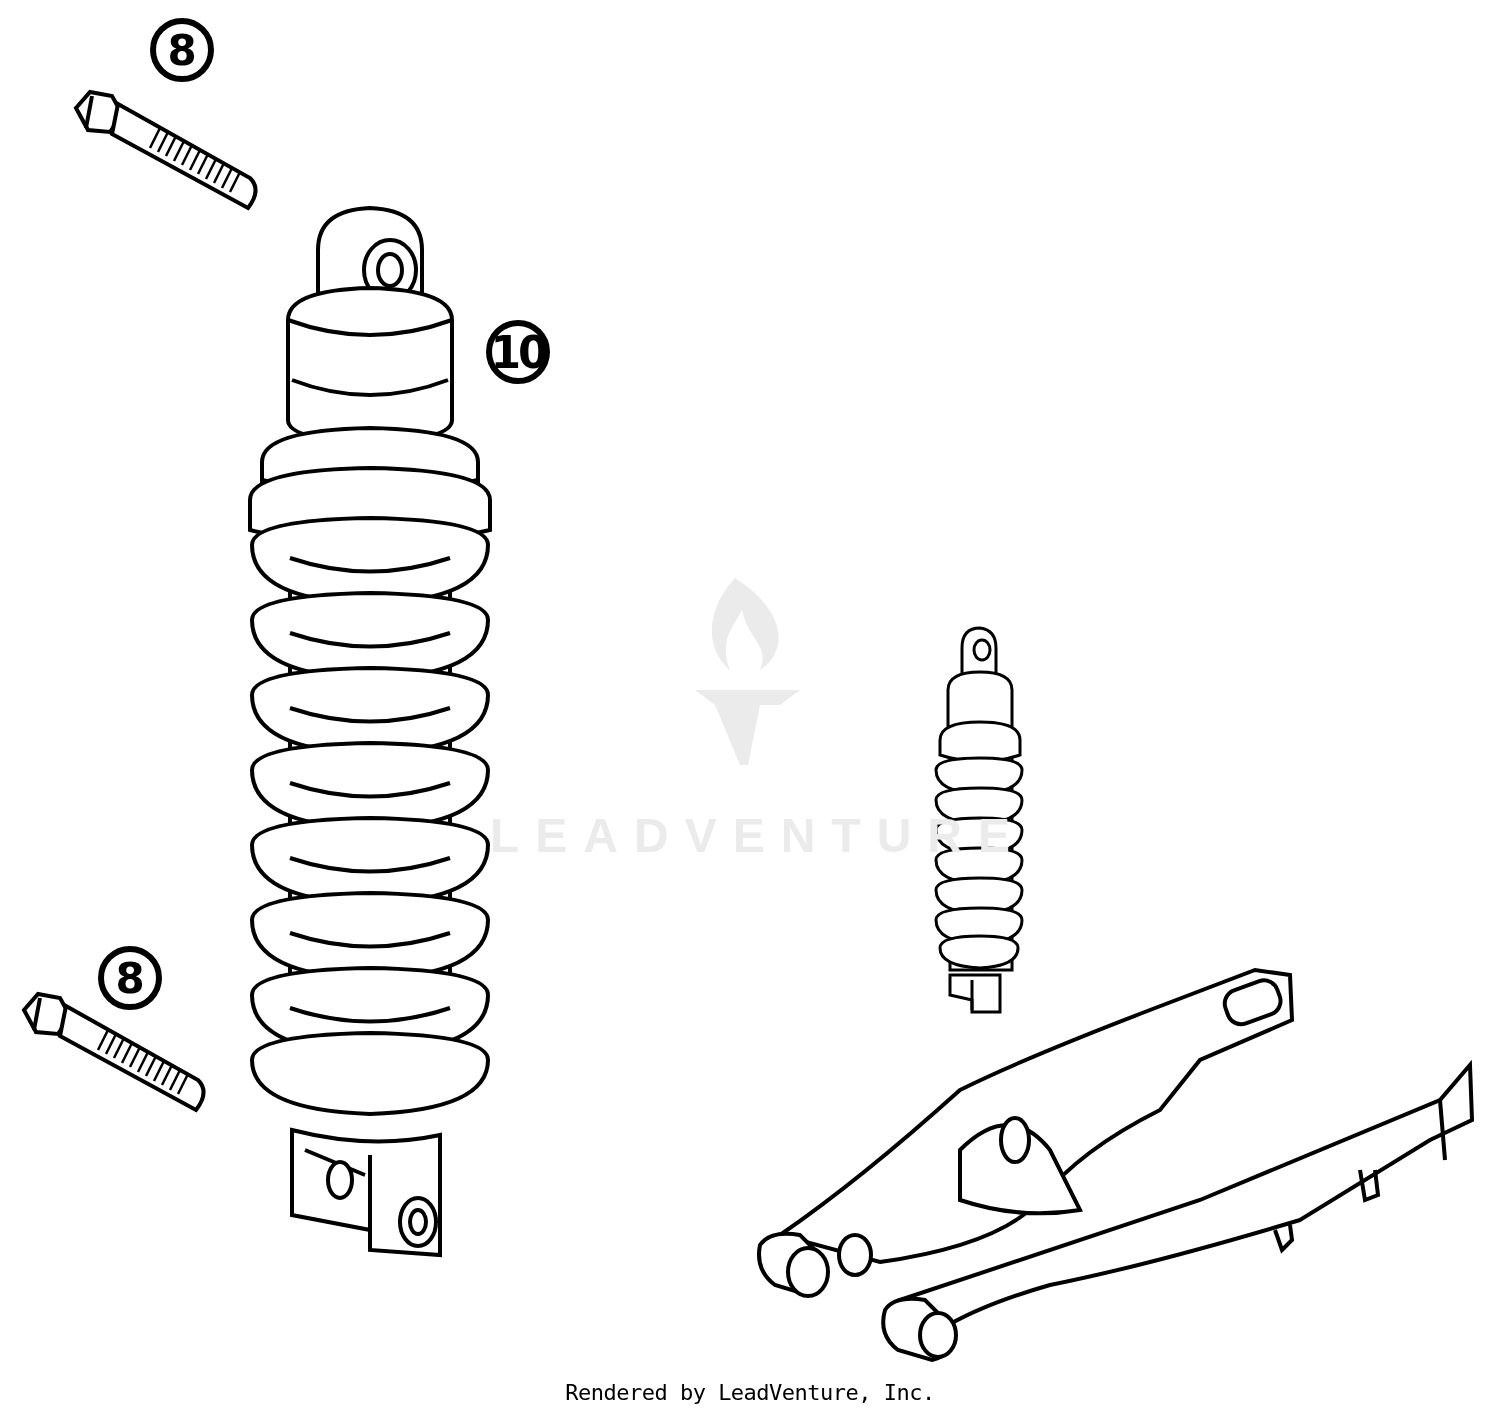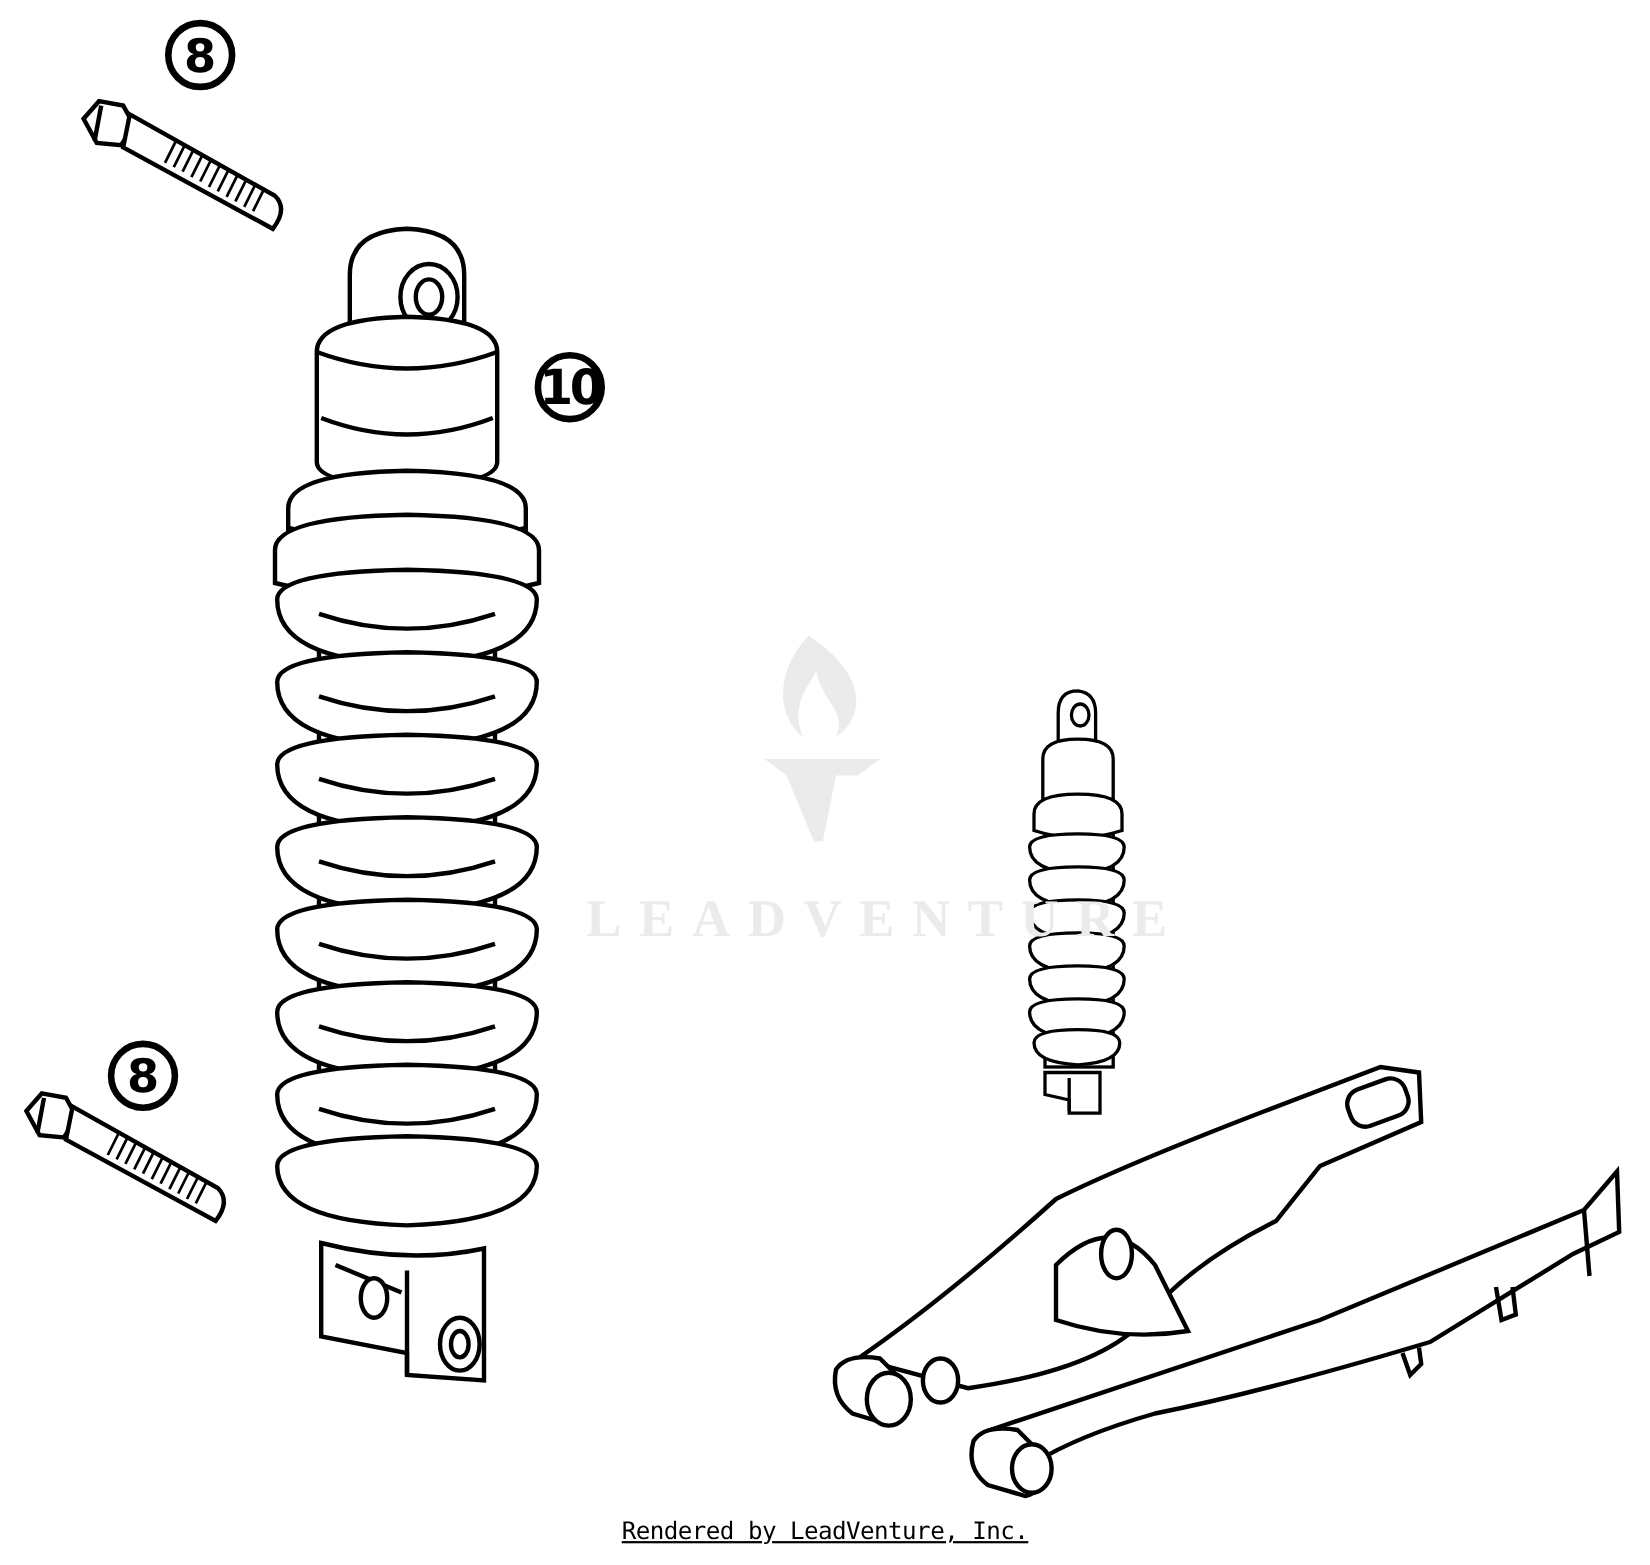--- a/index.html
+++ b/index.html
@@ -1,21 +1,21 @@
 <!DOCTYPE html>
 <html><head>
 <meta charset="utf-8">
 <style>
   html, body { margin: 0; padding: 0; background: #ffffff; }
   body { width: 1500px; height: 1423px; position: relative; overflow: hidden; font-family: "DejaVu Sans", sans-serif; }
   .diagram { position: absolute; left: 0; top: 0; width: 1500px; height: 1423px; }
   .callout { position: absolute; width: 64px; height: 64px; border: 6px solid #000; border-radius: 50%; box-sizing: border-box; display: flex; align-items: center; justify-content: center; font-family: "DejaVu Sans", sans-serif; font-weight: bold; font-size: 42px; color: #000; background: #fff; }
   .callout.two { font-size: 44px; letter-spacing: -3px; }
-  .footer { position: absolute; left: 0; width: 1500px; top: 1380px; text-align: center; font-family: "DejaVu Sans Mono", monospace; font-size: 22px; color: #000; letter-spacing: -0.5px; text-decoration: underline; }
-  .watermark-text { position: absolute; left: 490px; top: 808px; font-family: Liberation Serif, serif; font-size: 48px; letter-spacing: 16px; color: #ebebeb; font-weight: bold; margin-left: 43px; }
+  .footer { position: absolute; left: 0; width: 1500px; top: 1380px; text-align: center; font-family: "DejaVu Sans Mono", monospace; font-size: 22px; color: #000; letter-spacing: -0.5px; }
+  .watermark-text { position: absolute; left: 490px; top: 808px; font-family: Liberation Sans, sans-serif; font-size: 48px; letter-spacing: 16px; color: #ebebeb; font-weight: bold; }
 </style>
 </head>
 <body>
 
 <svg class="diagram" viewBox="0 0 1500 1423" xmlns="http://www.w3.org/2000/svg">
 
   <g fill="#ebebeb">
     <path d="M735 578 C705 610 705 650 730 670 C718 640 735 625 742 610 C748 640 770 645 760 670 C790 650 785 610 735 578 Z"></path>
     <path d="M695 690 L800 690 L780 705 L760 705 L748 765 L740 765 L715 705 Z"></path>
   </g>

